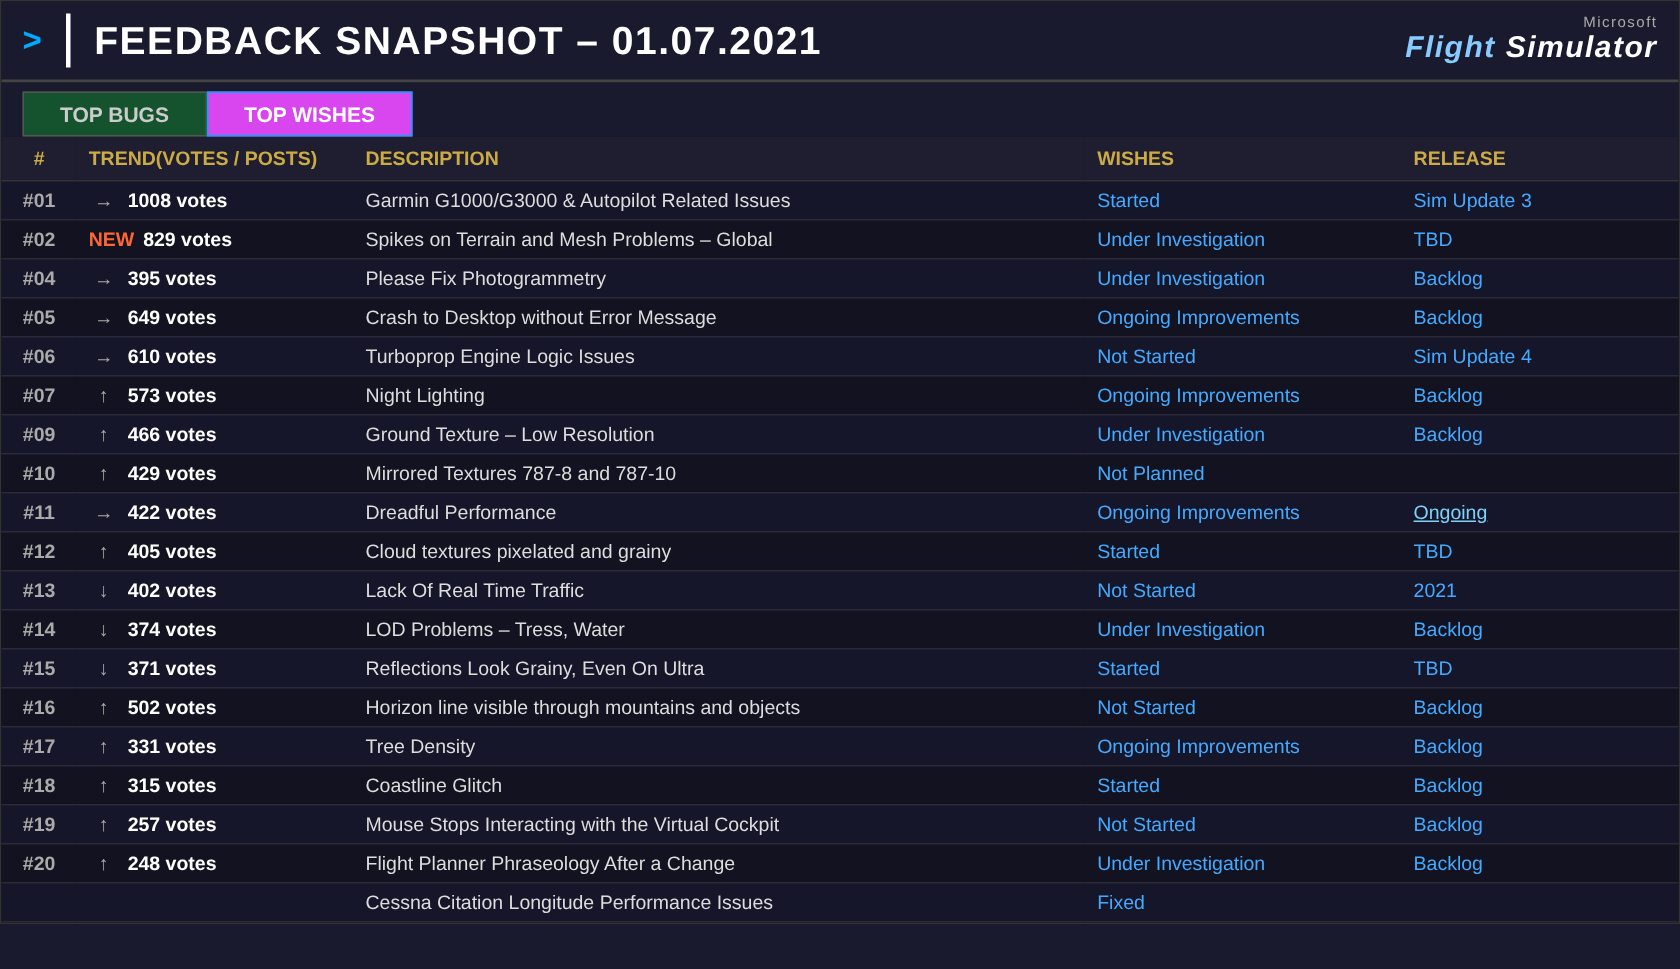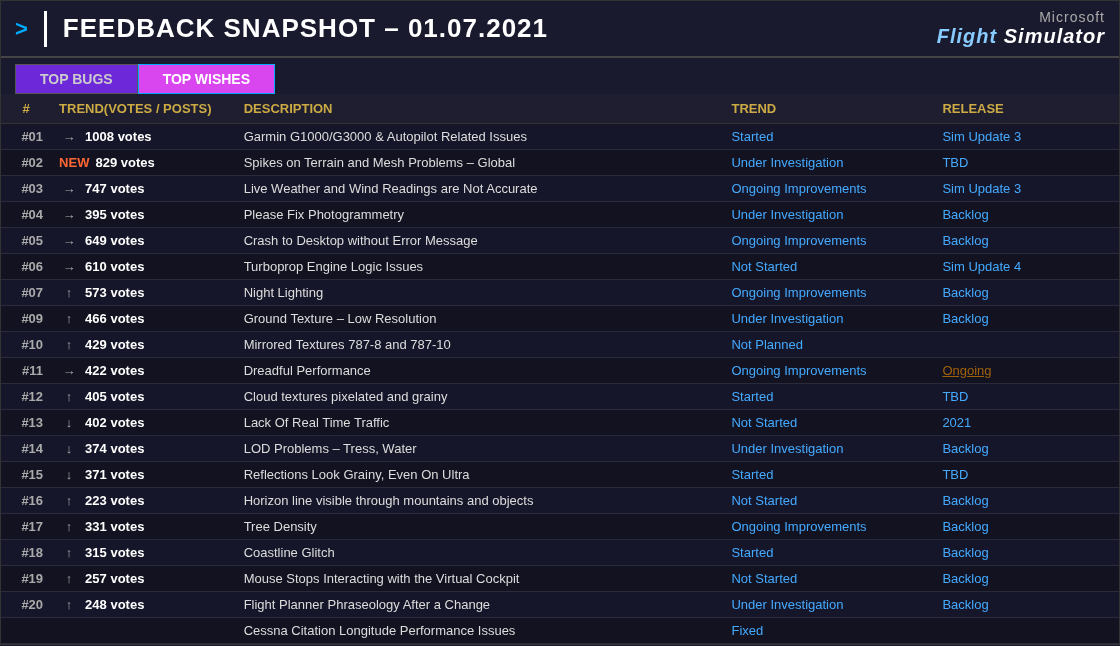--- a/index.html
+++ b/index.html
@@ -45,21 +45,21 @@
       font-weight: bold;
       letter-spacing: 1px;
     }
     .logo-area {
       display: flex;
       flex-direction: column;
       align-items: flex-end;
     }
     .logo-microsoft {
       color: #aaa;
-      font-size: 14px;
+      font-size: 10px;
       letter-spacing: 1px;
     }
     .logo-fs {
       color: #fff;
       font-size: 20px;
       font-style: italic;
       font-weight: bold;
       letter-spacing: 1px;
     }
     .logo-fs span {
@@ -73,21 +73,21 @@
       gap: 0;
     }
     .tab {
       padding: 6px 24px;
       font-size: 14px;
       font-weight: bold;
       cursor: pointer;
       border: 1px solid #555;
     }
     .tab-bugs {
-      background: #6d28d9;
+      background: #14532d;
       color: #ccc;
     }
     .tab-wishes {
       background: #d946ef;
       color: #fff;
       border-color: #00aaff;
     }
     .table-container {
       background: #12121e;
       padding: 0;
@@ -118,21 +118,21 @@
       border-bottom: 1px solid #2a2a3a;
     }
     tbody tr:nth-child(odd) { background: #16162a; }
     tbody tr:nth-child(even) { background: #121220; }
     tbody td {
       padding: 5px 8px;
       color: #ddd;
       font-size: 13px;
     }
     tbody td:first-child {
-      text-align: right;
+      text-align: center;
       color: #aaa;
       font-weight: bold;
     }
     .trend-votes {
       display: flex;
       align-items: center;
       gap: 6px;
     }
     .trend-arrow { color: #aaa; font-size: 13px; min-width: 20px; text-align: center; }
     .trend-new { color: #ff6633; font-size: 13px; font-weight: bold; min-width: 30px; }
@@ -162,21 +162,21 @@
     <div class="tab tab-wishes">TOP WISHES</div>
   </div>
 
   <div class="table-container">
     <table>
       <thead>
         <tr>
           <th>#</th>
           <th>TREND(VOTES / POSTS)</th>
           <th>DESCRIPTION</th>
-          <th>TREND</th>
+          <th>WISHES</th>
           <th>RELEASE</th>
         </tr>
       </thead>
       <tbody id="table-body">
       <tr>
             <td>#01</td>
             <td>
               <div class="trend-votes">
                 <span class="trend-arrow">→</span>
                 <span class="votes">1008 votes</span>
@@ -192,32 +192,20 @@
               <div class="trend-votes">
                 <span class="trend-new">NEW</span>
                 <span class="votes">829 votes</span>
               </div>
             </td>
             <td>Spikes on Terrain and Mesh Problems – Global</td>
             <td style="color: rgb(68, 170, 255);">Under Investigation</td>
             <td style="color: rgb(68, 170, 255);">TBD</td>
           </tr>
           <tr>
-            <td>#03</td>
-            <td>
-              <div class="trend-votes">
-                <span class="trend-arrow">→</span>
-                <span class="votes">747 votes</span>
-              </div>
-            </td>
-            <td>Live Weather and Wind Readings are Not Accurate</td>
-            <td style="color: rgb(68, 170, 255);">Ongoing Improvements</td>
-            <td style="color: rgb(68, 170, 255);">Sim Update 3</td>
-          </tr>
-          <tr>
             <td>#04</td>
             <td>
               <div class="trend-votes">
                 <span class="trend-arrow">→</span>
                 <span class="votes">395 votes</span>
               </div>
             </td>
             <td>Please Fix Photogrammetry</td>
             <td style="color: rgb(68, 170, 255);">Under Investigation</td>
             <td style="color: rgb(68, 170, 255);">Backlog</td>
@@ -285,21 +273,21 @@
           <tr>
             <td>#11</td>
             <td>
               <div class="trend-votes">
                 <span class="trend-arrow">→</span>
                 <span class="votes">422 votes</span>
               </div>
             </td>
             <td>Dreadful Performance</td>
             <td style="color: rgb(68, 170, 255);">Ongoing Improvements</td>
-            <td style="color: #a16207; text-decoration: underline;">Ongoing</td>
+            <td style="color: #7dd3fc; text-decoration: underline;">Ongoing</td>
           </tr>
           <tr>
             <td>#12</td>
             <td>
               <div class="trend-votes">
                 <span class="trend-arrow">↑</span>
                 <span class="votes">405 votes</span>
               </div>
             </td>
             <td>Cloud textures pixelated and grainy</td>
@@ -340,21 +328,21 @@
             </td>
             <td>Reflections Look Grainy, Even On Ultra</td>
             <td style="color: rgb(68, 170, 255);">Started</td>
             <td style="color: rgb(68, 170, 255);">TBD</td>
           </tr>
           <tr>
             <td>#16</td>
             <td>
               <div class="trend-votes">
                 <span class="trend-arrow">↑</span>
-                <span class="votes">223 votes</span>
+                <span class="votes">502 votes</span>
               </div>
             </td>
             <td>Horizon line visible through mountains and objects</td>
             <td style="color: rgb(68, 170, 255);">Not Started</td>
             <td style="color: rgb(68, 170, 255);">Backlog</td>
           </tr>
           <tr>
             <td>#17</td>
             <td>
               <div class="trend-votes">

